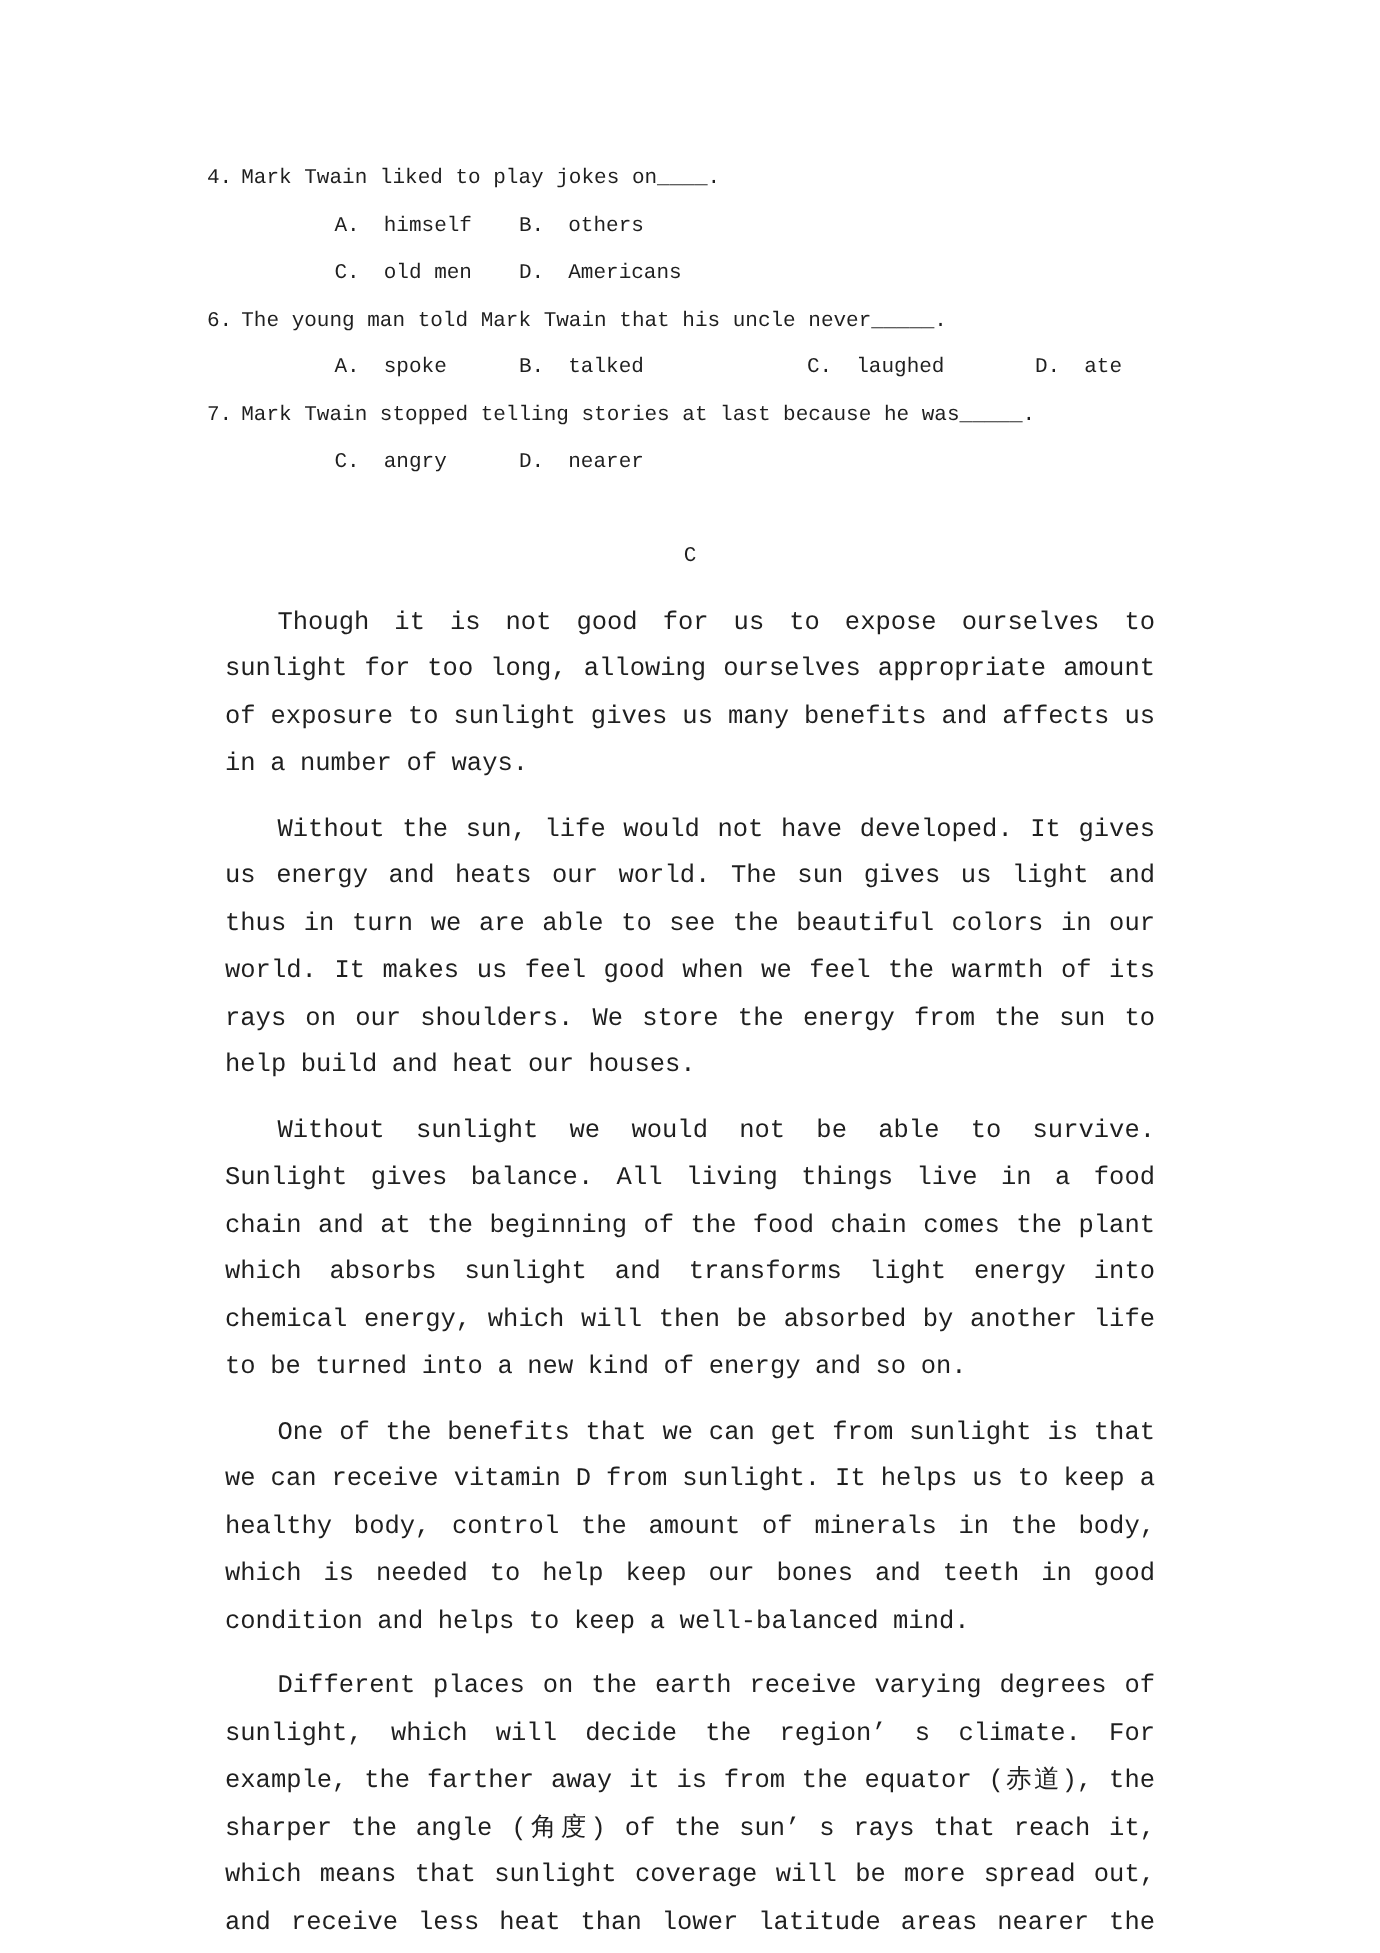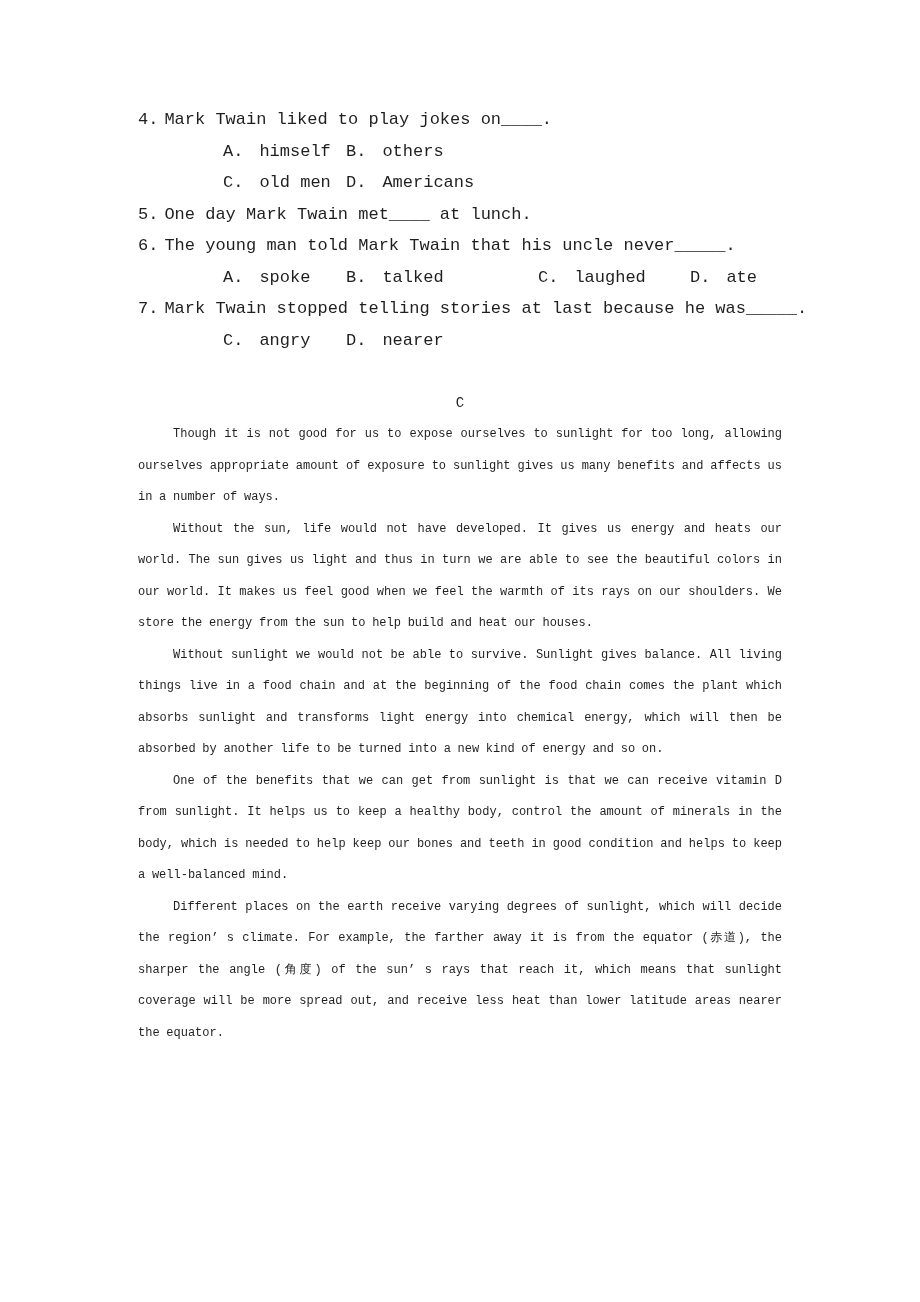--- a/index.html
+++ b/index.html
@@ -19,21 +19,21 @@
   .content {
     position: absolute;
     left: 138px;
     top: 104px;
     width: 644px;
   }
   .row {
     position: relative;
     height: 31.5px;
     line-height: 31.5px;
-    font-size: 17px;
+    font-size: 14px;
     white-space: nowrap;
   }
   .row.blank { height: 31.5px; }
   .q-num { margin-right: 6px; }
   .opt {
     position: absolute;
     top: 0;
     white-space: nowrap;
   }
   .opt .opt-label { margin-right: 16px; }
@@ -42,22 +42,22 @@
   .col-bw { left: 397px; }  
   .col-c4 { left: 400px; }  
   .col-d4 { left: 552px; }  
   .section-row {
     height: 31.5px;
     line-height: 31.5px;
     font-size: 14px;
     text-align: center;
   }
   .para {
-    margin: 0;
-    font-size: 12px;
+    margin: 12px;
+    font-size: 17px;
     line-height: 31.5px;
     text-align: justify;
     text-indent: 35px;
     word-spacing: -0.5px;
   }
 </style>
 </head>
 <body>
 
 <div class="page">
@@ -71,23 +71,20 @@
         <span class="opt col-a"><span class="opt-label">A.</span><span>himself</span></span>
         <span class="opt col-bn"><span class="opt-label">B.</span><span>others</span></span>
       </div>
       <div class="row">
         <span class="opt col-a"><span class="opt-label">C.</span><span>old men</span></span>
         <span class="opt col-bn"><span class="opt-label">D.</span><span>Americans</span></span>
       </div>
     </div>
 
     <div>
-      <div class="row">
-        <span class="q-num">5.</span><span class="q-stem">One day Mark Twain met____ at lunch.</span>
-      </div>
     </div>
 
     <div>
       <div class="row">
         <span class="q-num">6.</span><span class="q-stem">The young man told Mark Twain that his uncle never_____.</span>
       </div>
       <div class="row">
         <span class="opt col-a"><span class="opt-label">A.</span><span>spoke</span></span>
         <span class="opt col-bn"><span class="opt-label">B.</span><span>talked</span></span>
         <span class="opt col-c4"><span class="opt-label">C.</span><span>laughed</span></span>

